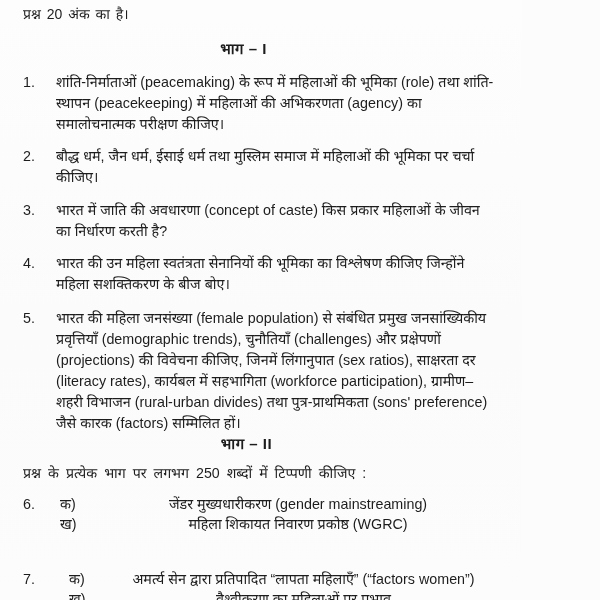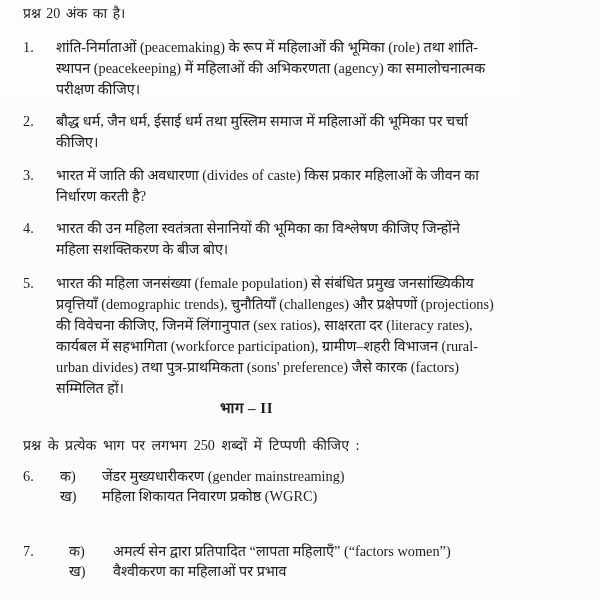--- a/index.html
+++ b/index.html
@@ -8,21 +8,20 @@
     background:#fcfcfc;
     font-family:"Liberation Sans","DejaVu Sans",sans-serif;
     color:#1d1d1d;
     overflow:hidden;
   }
   .page {
     width:522px; height:600px;
     padding:5px 28px 0 23px;
     background:linear-gradient(180deg,#fdfdfd 0%,#fbfbfb 55%,#fcfcfc 100%);
     overflow:hidden;
-    font-family:Liberation Serif, serif;
   }
   .carryover {
     font-size:14px;
     line-height:18px;
     word-spacing:2px;
   }
   .part-heading {
     text-align:center;
     font-size:15px;
     font-weight:bold;
@@ -38,62 +37,63 @@
     align-items:flex-start;
   }
   .qnum { width:33px; flex:none; }
   .qtext { flex:1; }
   .m-q1 { margin-top:14px; }
   .m-q2 { margin-top:11px; }
   .m-q3 { margin-top:12px; }
   .m-q4 { margin-top:11px; }
   .m-q5 { margin-top:13px; }
   .instruction {
-    margin-top:17px;
+    margin-top:10px;
     font-size:14.2px;
     line-height:20px;
     word-spacing:3px;
   }
   .qsub {
     display:flex;
     font-size:14.3px;
     line-height:19.5px;
     align-items:flex-start;
   }
   .qsub .qnum { width:37px; flex:none; }
   .subparts { flex:1; }
   .subrow { display:flex; align-items:flex-start; }
   .sublabel { width:42px; flex:none; }
-  .subtext { flex:1; }
+  .subtext { flex:1;text-align:center; }
   .m-q6 { margin-top:12px; }
   .m-q7 { margin-top:36px; }
   .m-q7 .qnum { width:46px; }
   .m-q7 .sublabel { width:44px; }
 </style>
 </head>
 <body>
 
 <div class="page">
 
   <p class="carryover">प्रश्न 20 अंक का है।</p>
 
+  <h2 class="part-heading p1">भाग – I</h2>
 
   <div class="q m-q1">
     <span class="qnum">1.</span>
     <span class="qtext">शांति-निर्माताओं (peacemaking) के रूप में महिलाओं की भूमिका (role) तथा शांति-स्थापन (peacekeeping) में महिलाओं की अभिकरणता (agency) का समालोचनात्मक परीक्षण कीजिए।</span>
   </div>
 
   <div class="q m-q2">
     <span class="qnum">2.</span>
     <span class="qtext">बौद्ध धर्म, जैन धर्म, ईसाई धर्म तथा मुस्लिम समाज में महिलाओं की भूमिका पर चर्चा कीजिए।</span>
   </div>
 
   <div class="q m-q3">
     <span class="qnum">3.</span>
-    <span class="qtext">भारत में जाति की अवधारणा (divides of caste) किस प्रकार महिलाओं के जीवन का निर्धारण करती है?</span>
+    <span class="qtext">भारत में जाति की अवधारणा (concept of caste) किस प्रकार महिलाओं के जीवन का निर्धारण करती है?</span>
   </div>
 
   <div class="q m-q4">
     <span class="qnum">4.</span>
     <span class="qtext">भारत की उन महिला स्वतंत्रता सेनानियों की भूमिका का विश्लेषण कीजिए जिन्होंने महिला सशक्तिकरण के बीज बोए।</span>
   </div>
 
   <div class="q m-q5">
     <span class="qnum">5.</span>
     <span class="qtext">भारत की महिला जनसंख्या (female population) से संबंधित प्रमुख जनसांख्यिकीय प्रवृत्तियाँ (demographic trends), चुनौतियाँ (challenges) और प्रक्षेपणों (projections) की विवेचना कीजिए, जिनमें लिंगानुपात (sex ratios), साक्षरता दर (literacy rates), कार्यबल में सहभागिता (workforce participation), ग्रामीण–शहरी विभाजन (rural-urban divides) तथा पुत्र-प्राथमिकता (sons' preference) जैसे कारक (factors) सम्मिलित हों।</span>

